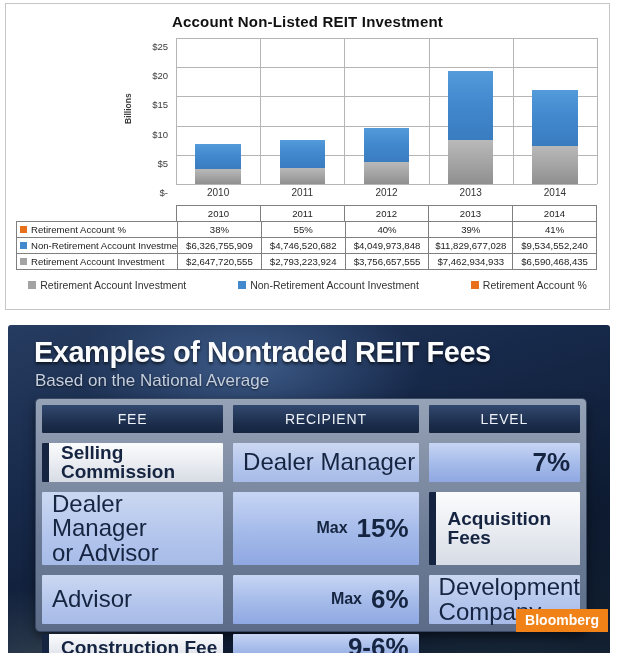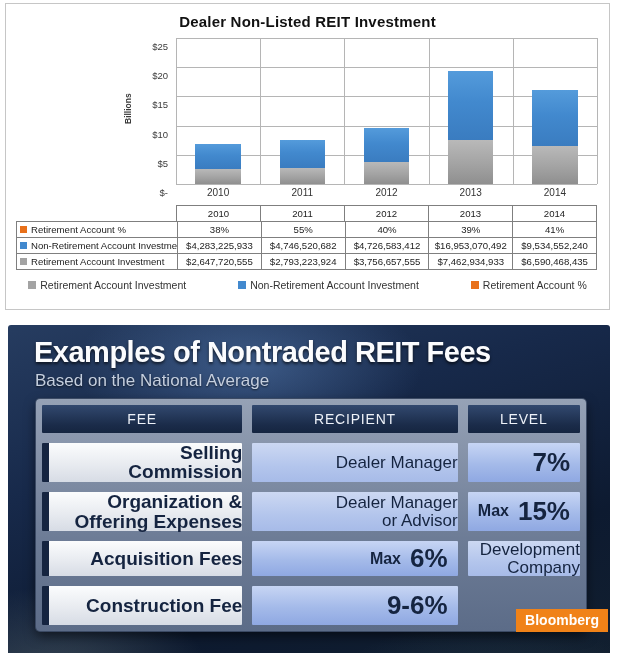--- a/index.html
+++ b/index.html
@@ -51,40 +51,40 @@
   .bb-subtitle { position:absolute; left:27px; top:46px; font-size:17px; color:#c5cfdf; text-shadow:0 1px 2px rgba(0,0,0,0.6); }
   .bb-panel { position:absolute; left:28px; right:24px; top:74px; height:232px; border-radius:4px; padding:6px;
               background:linear-gradient(180deg,#96a2b6 0%, #6d7c96 60%, #5c6c88 100%);
               box-shadow:0 0 0 1px #3b4a64, 0 5px 12px rgba(0,0,0,0.55); }
   .bb-grid { display:grid; width:100%; height:100%;
              grid-template-columns:2.05fr 2.1fr 1.15fr;
              grid-template-rows:28px 1fr 1.32fr 1fr 1.3fr;
              column-gap:7px; row-gap:4px;gap:10px; }
   .hdr { background:linear-gradient(180deg,#32496f 0%, #1b2c4a 70%, #152540 100%); color:#edf1f8;
          display:flex; align-items:center; justify-content:center; font-size:14px; letter-spacing:0.8px; border-radius:1px; }
-  .cell { display:flex; flex-direction:column; justify-content:center; color:#152440; line-height:1.02; border-radius:1px;text-align:right; }
+  .cell { display:flex; flex-direction:column; justify-content:center; color:#152440; line-height:1.02; border-radius:1px; }
   .cell.fee { background:linear-gradient(180deg,#fbfcfd 0%, #e8ebf0 55%, #d7dce5 100%);
               border-left:7px solid #152440; padding-left:12px; font-size:19px; font-weight:bold; white-space:pre-line; }
   .cell.recip { background:linear-gradient(180deg,#ccd8f2 0%, #b3c5ec 60%, #a7bbe8 100%);
-                padding-left:10px; font-size:17px; white-space:pre-line; }
+                padding-left:10px; font-size:24px; white-space:pre-line; }
   .cell.level { background:linear-gradient(180deg,#c7d5f4 0%, #a4bae9 55%, #8fa8e2 100%);
                 flex-direction:row; align-items:center; justify-content:flex-end; padding-right:10px; gap:9px; }
   .level-max { font-size:16px; font-weight:bold; color:#152440; }
   .level-val { font-size:26px; font-weight:bold; color:#152440; }
   .bb-brand { position:absolute; right:2px; top:284px; background:#f08218; color:#ffffff;
               font-size:14px; font-weight:bold; padding:3px 9px 4px 9px;margin-left:12px; }
   .bb-source { position:absolute; left:26px; top:302px; font-size:13.5px; color:#e6ebf3; text-shadow:0 1px 2px rgba(0,0,0,0.6); }
 </style>
 </head>
 <body>
 
 <div class="page">
 
   <div class="chart-figure">
-    <div class="chart-title">Dealer Non-Listed REIT Investment</div>
+    <div class="chart-title">Account Non-Listed REIT Investment</div>
     <div class="chart-body">
       <div class="billions">Billions</div>
       <div class="yticks" id="yticks">
           <div class="ytick" style="top: 0%; text-align: right;">$25</div>
           <div class="ytick" style="top: 20%;">$20</div>
           <div class="ytick" style="top: 40%;">$15</div>
           <div class="ytick" style="top: 60%;">$10</div>
           <div class="ytick" style="top: 80%;">$5</div>
           <div class="ytick" style="top: 100%;">$-</div>
         </div>
@@ -154,24 +154,24 @@
         </div>
         <div class="tcell">38%</div>
         <div class="tcell">55%</div>
         <div class="tcell">40%</div>
         <div class="tcell">39%</div>
         <div class="tcell">41%</div>
         <div class="tcell lbl">
           <div class="swatch" style="background: rgb(66, 137, 206);"></div>
           <span>Non-Retirement Account Investment</span>
         </div>
-        <div class="tcell">$4,283,225,933</div>
+        <div class="tcell">$6,326,755,909</div>
         <div class="tcell">$4,746,520,682</div>
-        <div class="tcell">$4,726,583,412</div>
-        <div class="tcell">$16,953,070,492</div>
+        <div class="tcell">$4,049,973,848</div>
+        <div class="tcell">$11,829,677,028</div>
         <div class="tcell">$9,534,552,240</div>
         <div class="tcell lbl">
           <div class="swatch" style="background: rgb(163, 163, 163);"></div>
           <span>Retirement Account Investment</span>
         </div>
         <div class="tcell">$2,647,720,555</div>
         <div class="tcell">$2,793,223,924</div>
         <div class="tcell">$3,756,657,555</div>
         <div class="tcell">$7,462,934,933</div>
         <div class="tcell">$6,590,468,435</div>
@@ -198,29 +198,28 @@
     <div class="bb-panel">
       <div class="bb-grid" id="feegrid">
           <div class="hdr">FEE</div>
           <div class="hdr">RECIPIENT</div>
           <div class="hdr">LEVEL</div>
           <div class="cell fee">Selling Commission</div>
           <div class="cell recip">Dealer Manager</div>
           <div class="cell level">
             <span class="level-val">7%</span>
           </div>
-          <div class="cell fee">Organization &amp;
-Offering Expenses</div>
           <div class="cell recip">Dealer Manager
 or Advisor</div>
           <div class="cell level">
             <span class="level-max">Max</span>
             <span class="level-val">15%</span>
           </div>
           <div class="cell fee">Acquisition Fees</div>
+          <div class="cell recip">Advisor</div>
           <div class="cell level">
             <span class="level-max">Max</span>
             <span class="level-val">6%</span>
           </div>
           <div class="cell recip">Development
 Company</div>
           <div class="cell fee">Construction Fee</div>
           <div class="cell level">
             <span class="level-val">9-6%</span>
           </div>

